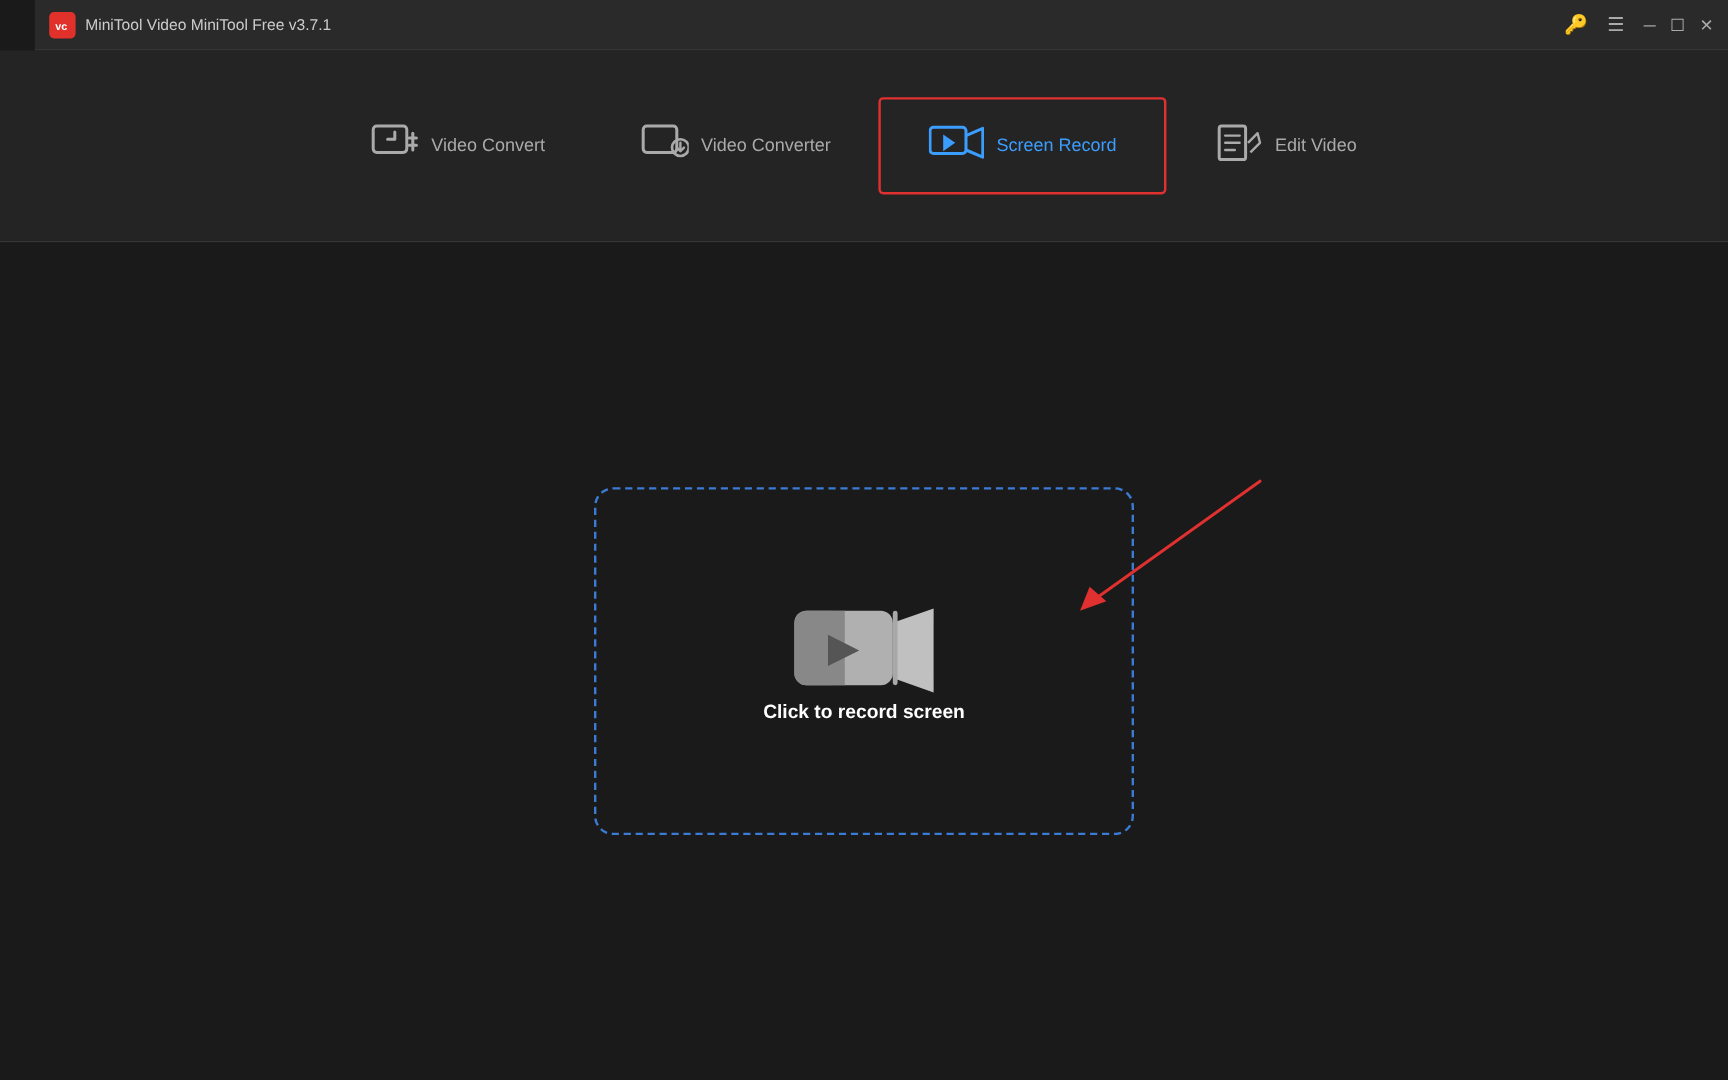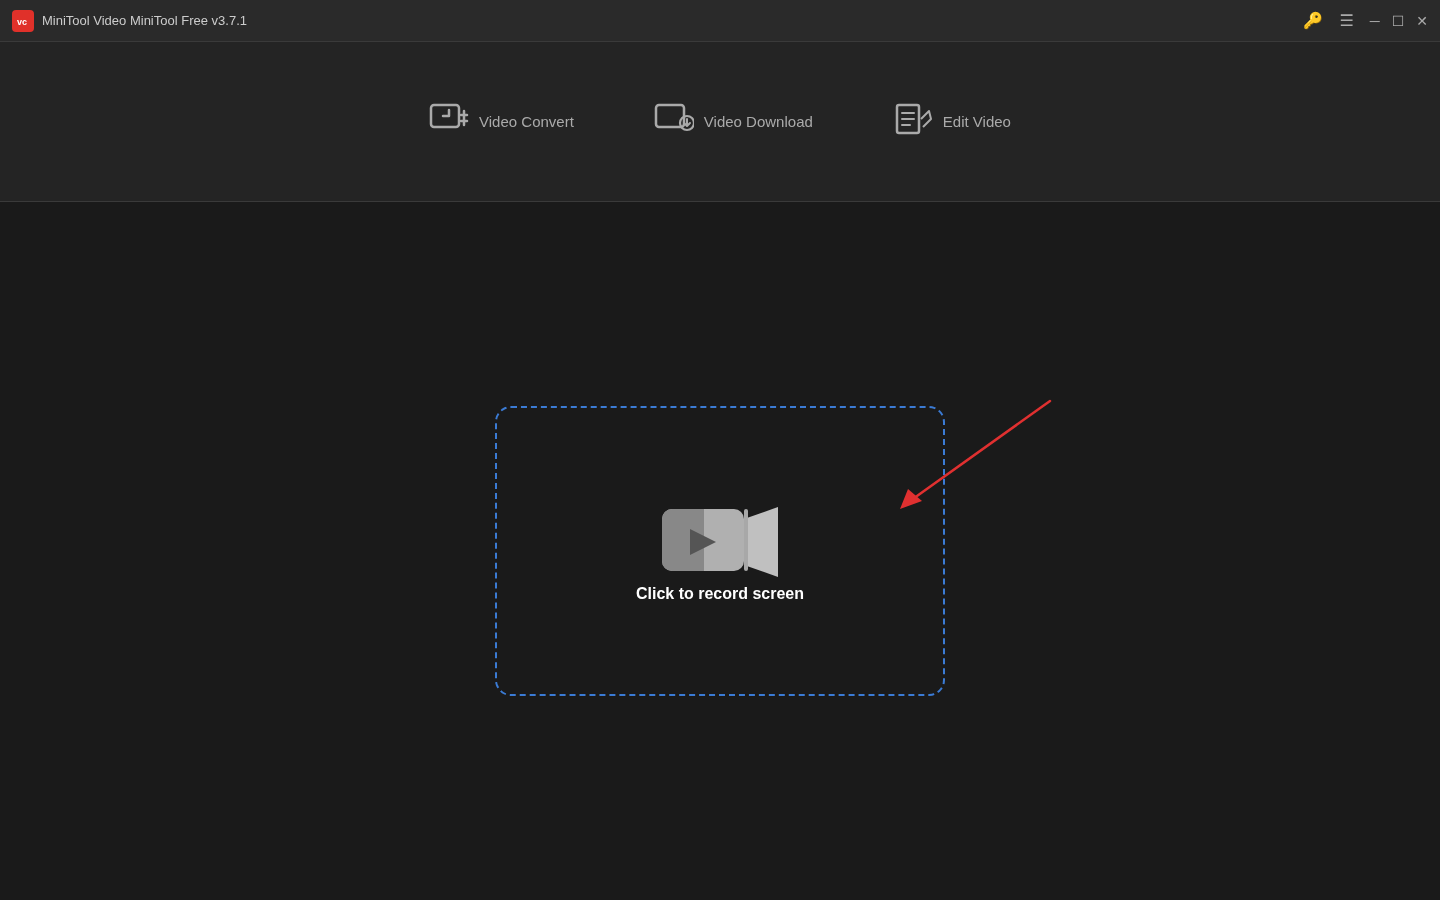--- a/index.html
+++ b/index.html
@@ -18,20 +18,21 @@
     }
 
     .title-bar {
       display: flex;
       align-items: center;
       justify-content: space-between;
       background: #2a2a2a;
       height: 42px;
       padding: 0 12px;
       border-bottom: 1px solid #3a3a3a;
+      margin-left: 29px;
     }
 
     .title-bar-left {
       display: flex;
       align-items: center;
       gap: 8px;
     }
 
     .app-logo {
       width: 22px;
@@ -207,23 +208,33 @@
 
     <div class="nav-tab">
       <div class="nav-tab-icon">
         <svg width="40" height="36" viewBox="0 0 40 36" fill="none">
           <rect x="2" y="4" width="28" height="22" rx="3" stroke="#aaaaaa" stroke-width="2.5" fill="none"></rect>
           <circle cx="33" cy="22" r="7" stroke="#aaaaaa" stroke-width="2.2" fill="none"></circle>
           <line x1="33" y1="18" x2="33" y2="24" stroke="#aaaaaa" stroke-width="2" stroke-linecap="round"></line>
           <polyline points="30,22 33,25 36,22" stroke="#aaaaaa" stroke-width="2" fill="none" stroke-linecap="round" stroke-linejoin="round"></polyline>
         </svg>
       </div>
-      <span class="nav-tab-label">Video Download</span>
-    </div>
-
+      <span class="nav-tab-label">Video Converter</span>
+    </div>
+
+    <div class="nav-tab active">
+      <div class="nav-tab-icon">
+        <svg width="46" height="36" viewBox="0 0 46 36" fill="none">
+          <rect x="1" y="5" width="30" height="22" rx="3" stroke="#3b9eff" stroke-width="2.5" fill="none"></rect>
+          <polygon points="12,11 12,25 22,18" fill="#3b9eff"></polygon>
+          <polyline points="31,12 45,6 45,30 31,24" stroke="#3b9eff" stroke-width="2.5" fill="none" stroke-linejoin="round"></polyline>
+        </svg>
+      </div>
+      <span class="nav-tab-label">Screen Record</span>
+    </div>
 
     <div class="nav-tab">
       <div class="nav-tab-icon">
         <svg width="40" height="36" viewBox="0 0 40 36" fill="none">
           <rect x="4" y="4" width="22" height="28" rx="2" stroke="#aaaaaa" stroke-width="2.5" fill="none"></rect>
           <line x1="9" y1="12" x2="21" y2="12" stroke="#aaaaaa" stroke-width="2" stroke-linecap="round"></line>
           <line x1="9" y1="18" x2="21" y2="18" stroke="#aaaaaa" stroke-width="2" stroke-linecap="round"></line>
           <line x1="9" y1="24" x2="17" y2="24" stroke="#aaaaaa" stroke-width="2" stroke-linecap="round"></line>
           <polyline points="28,18 36,10 38,18 30,26" stroke="#aaaaaa" stroke-width="2" fill="none" stroke-linejoin="round"></polyline>
         </svg>

